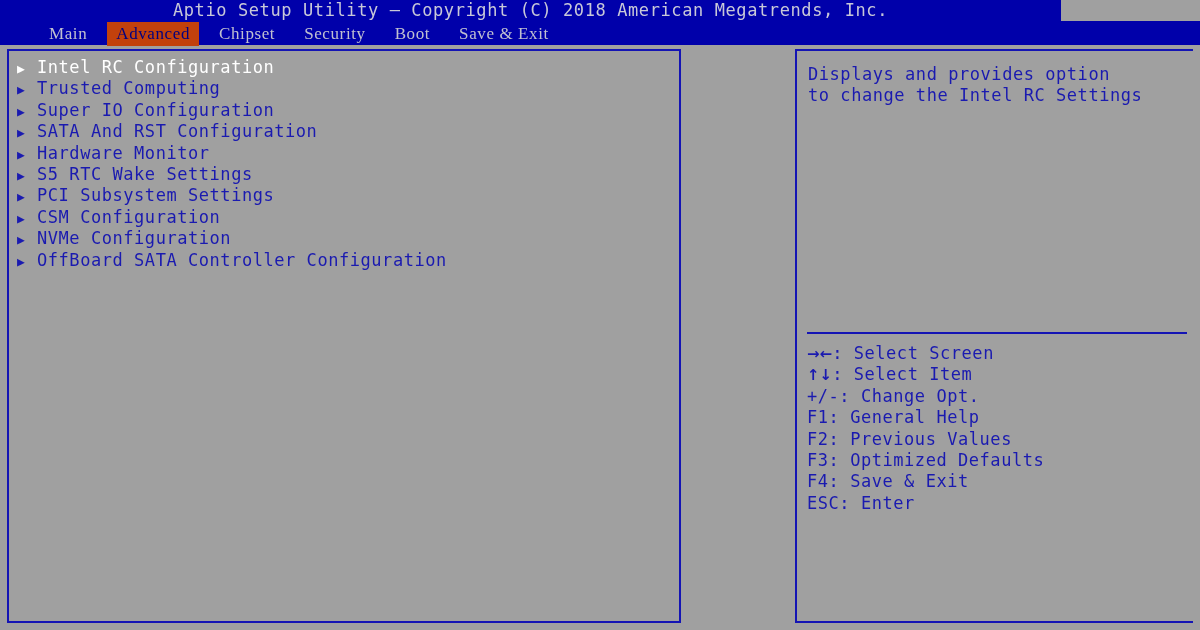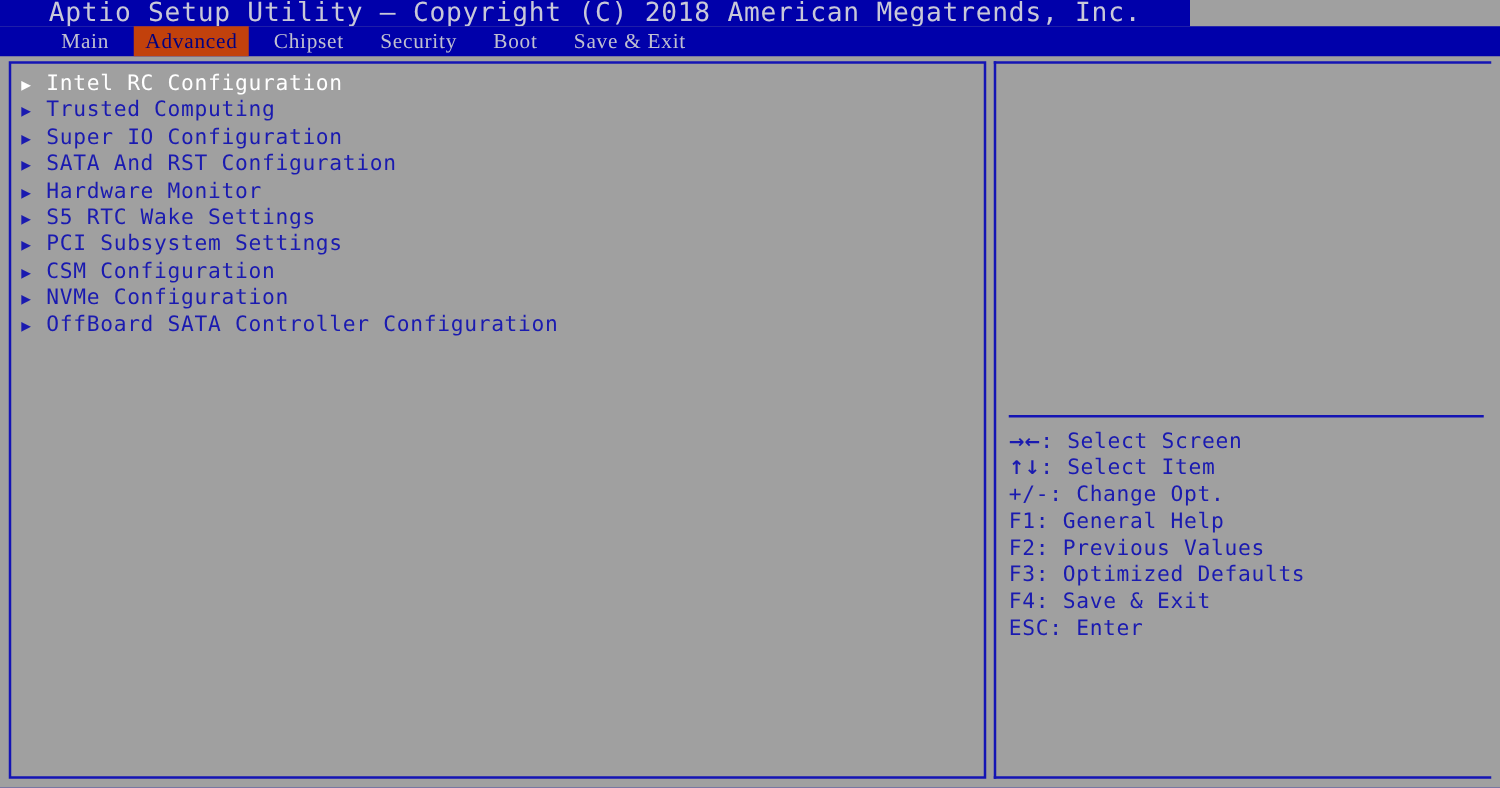--- a/index.html
+++ b/index.html
@@ -18,25 +18,25 @@
     position: relative;
     width: 1200px;
     height: 630px;
     background: #a0a0a0;
   }
 
   
   #titlebar {
     position: absolute;
     left: 0; top: 0;
-    width: 952px;
+    width: 1061px;
     height: 21px;
     background: #0000aa;
     color: #c8c8d8;
-    font-size: 21px;
+    font-size: 17px;
     line-height: 21px;
     letter-spacing: 0.6px;
     text-align: center;
     white-space: pre;
   }
 
   
   #tabbar {
     position: absolute;
     left: 0; top: 21px;
@@ -67,21 +67,21 @@
   #tabbar .tabgap {
     display: inline-block;
     width: 11px;
   }
 
   
   #frameLeft {
     position: absolute;
     left: 7px;
     top: 49px;
-    width: 782px;
+    width: 674px;
     height: 574px;
     border: 2px solid #1414b4;
     box-sizing: border-box;
     background: #a0a0a0;
   }
   #frameRight {
     position: absolute;
     left: 795px;
     top: 49px;
     width: 398px;
@@ -183,20 +183,22 @@
         <div class="menurow"><span class="arrow">▶</span><span class="mlabel">Hardware Monitor</span></div>
         <div class="menurow"><span class="arrow">▶</span><span class="mlabel">S5 RTC Wake Settings</span></div>
         <div class="menurow"><span class="arrow">▶</span><span class="mlabel">PCI Subsystem Settings</span></div>
         <div class="menurow"><span class="arrow">▶</span><span class="mlabel">CSM Configuration</span></div>
         <div class="menurow"><span class="arrow">▶</span><span class="mlabel">NVMe Configuration</span></div>
         <div class="menurow"><span class="arrow">▶</span><span class="mlabel">OffBoard SATA Controller Configuration</span></div>
       </div>
   </div>
 
   <div id="frameRight">
+    <div id="helpText">Displays and provides option
+to change the Intel RC Settings</div>
     <div id="hsep"></div>
     <div id="legend">
         <div class="legendrow"><span class="keyglyph">→←</span><span>: Select Screen</span></div>
         <div class="legendrow"><span class="keyglyph">↑↓</span><span>: Select Item</span></div>
         <div class="legendrow"><span class="">+/-</span><span>: Change Opt.</span></div>
         <div class="legendrow"><span class="">F1</span><span>: General Help</span></div>
         <div class="legendrow"><span class="">F2</span><span>: Previous Values</span></div>
         <div class="legendrow"><span class="">F3</span><span>: Optimized Defaults</span></div>
         <div class="legendrow"><span class="">F4</span><span>: Save &amp; Exit</span></div>
         <div class="legendrow"><span class="">ESC</span><span>: Enter</span></div>

